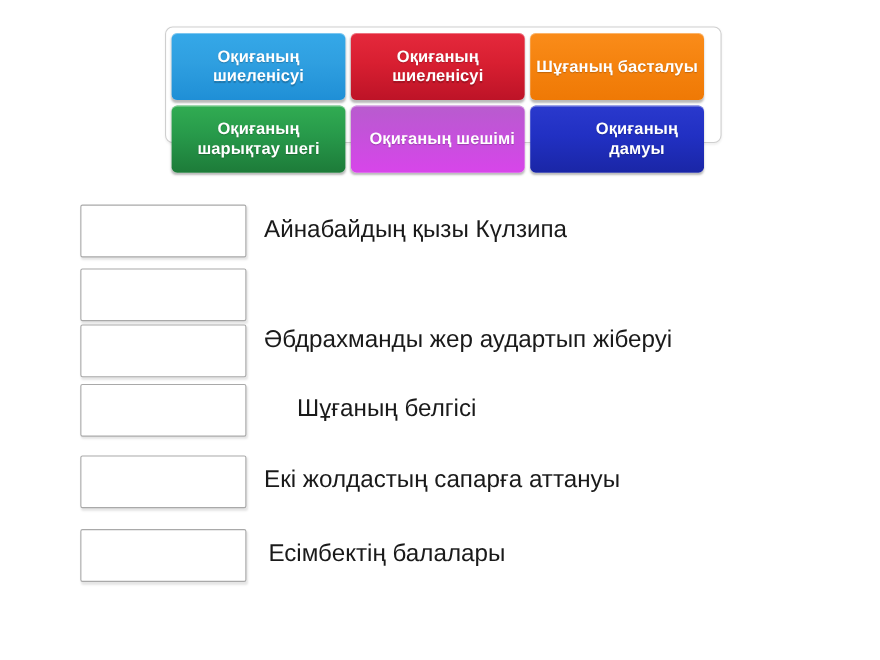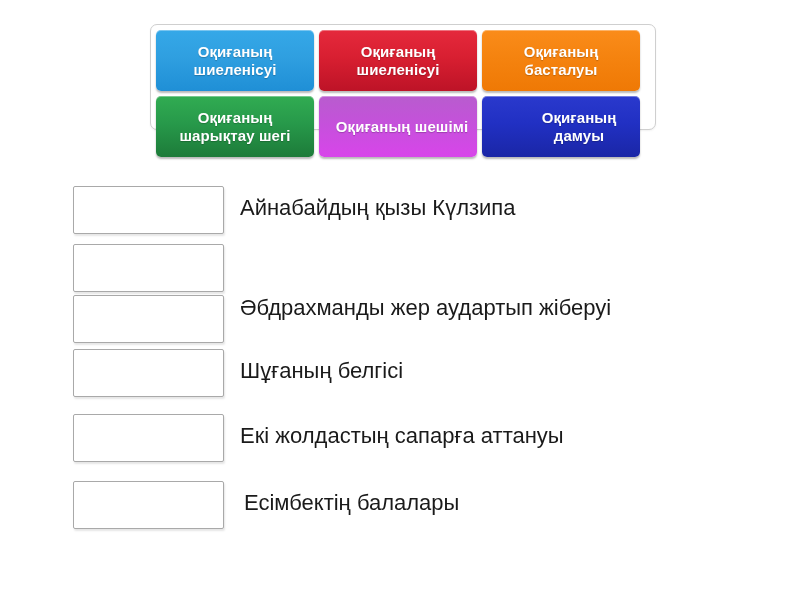--- a/index.html
+++ b/index.html
@@ -102,21 +102,21 @@
 
   .row-1 { margin-top: 0px; }
   .row-1 .row-label { padding-top: 9px; }
 
   .row-2 { margin-top: 10px; }
   .row-2 .row-label { padding-top: 0px; }
 
   .row-3 { margin-top: 3px; }
   .row-3 .row-label { padding-top: 0px; }
 
-  .row-4 { margin-top: 6px; }
+  .row-4 { margin-top: 6px; gap: 30px; }
   .row-4 .row-label { padding-top: 9px; }
 
   .row-5 { margin-top: 17px; }
   .row-5 .row-label { padding-top: 9px; }
 
   .row-6 { margin-top: 19px; }
   .row-6 .row-label { padding-top: 9px; padding-left: 20px; }
 </style>
 </head>
 <body>
@@ -127,21 +127,21 @@
 
     <div class="tile tile-blue">
       <span>Оқиғаның шиеленісуі</span>
     </div>
 
     <div class="tile tile-red">
       <span>Оқиғаның шиеленісуі</span>
     </div>
 
     <div class="tile tile-orange">
-      <span>Оқиғаның басталуы</span>
+      <span>Шұғаның басталуы</span>
     </div>
 
     <div class="tile tile-green">
       <span>Оқиғаның шарықтау шегі</span>
     </div>
 
     <div class="tile tile-magenta">
       <span>Оқиғаның шешімі</span>
     </div>
 

